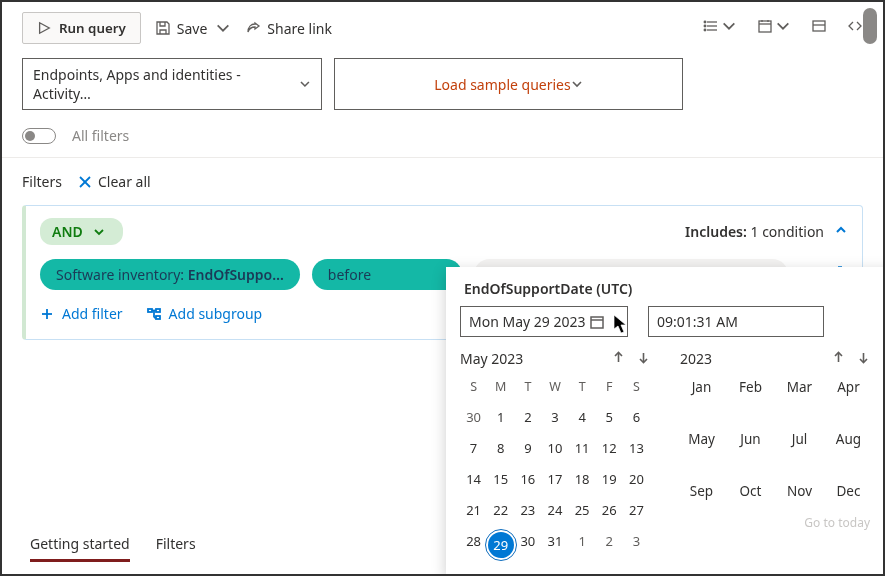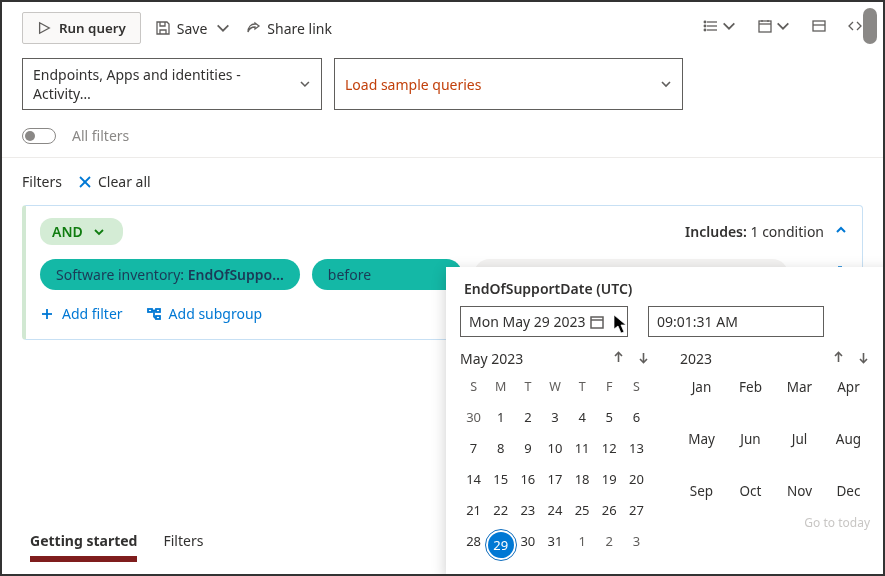--- a/index.html
+++ b/index.html
@@ -11,21 +11,21 @@
     .run-btn svg { width: 14px; height: 14px; fill: none; stroke: #605e5c; stroke-width: 1.5; }
     .tb-item { display: flex; align-items: center; gap: 6px; color: #323130; }
     .tb-item svg { width: 16px; height: 16px; fill: none; stroke: #605e5c; stroke-width: 1.3; }
     .chev { margin-left: 2px; }
     .tb-spacer { flex: 1; }
     .tb-right { display: flex; align-items: center; gap: 20px; color: #605e5c; }
     .tb-right svg { width: 16px; height: 16px; fill: none; stroke: #605e5c; stroke-width: 1.3; }
 
     
     .selects { display: flex; gap: 12px; padding: 4px 20px 10px; }
-    .select { display: flex; align-items: center; justify-content: space-between; border: 1px solid #605e5c; padding: 6px 10px; }
+    .select { display: flex; align-items: center; justify-content: center; border: 1px solid #605e5c; padding: 6px 10px; }
     .select svg { width: 12px; height: 12px; stroke: #605e5c; fill: none; stroke-width: 1.6; }
     .sel-scope { width: 300px; }
     .sel-sample { width: 349px; color: #c2410c; }
 
     
     .filterbar { display: flex; align-items: center; gap: 16px; padding: 6px 20px 12px; border-bottom: 1px solid #edebe9; }
     .toggle { width: 34px; height: 16px; border-radius: 10px; border: 1px solid #8a8886; background: #fff; position: relative; }
     .toggle::after { content: ""; width: 10px; height: 10px; border-radius: 50%; background: #8a8886; position: absolute; left: 2px; top: 2px; }
     .allfilters { color: #8a8886; }
 
@@ -55,21 +55,21 @@
     .pill-x svg { width: 14px; height: 14px; stroke: #323130; fill: none; stroke-width: 1.8; }
     .trash svg { width: 16px; height: 18px; stroke: #0078d4; fill: none; stroke-width: 1.5; }
 
     .row3 { display: flex; align-items: center; gap: 24px; margin-top: 14px; }
     .addlink { display: flex; align-items: center; gap: 8px; color: #0078d4; }
     .addlink svg { width: 14px; height: 14px; stroke: #0078d4; fill: none; stroke-width: 1.8; }
 
     
     .tabs { position: absolute; bottom: 12px; left: 28px; display: flex; gap: 26px; }
     .tab { padding-bottom: 6px; color: #323130; }
-    .tab.active { font-weight: 700; border-bottom: 6px solid #7f1d1d; }
+    .tab.active { font-weight: 400; border-bottom: 3px solid #7f1d1d; }
 
     
     .scrollbar { position: absolute; right: 6px; top: 6px; width: 14px; height: 36px; background: #8a8886; border-radius: 7px; }
     .scroll-up { position: absolute; right: 6px; top: 0; width: 14px; height: 10px; }
     .scroll-up svg { width: 14px; height: 10px; fill: #8a8886; }
 
     
     .popover { position: absolute; top: 265px; left: 444px; width: 487px; background: #fff; box-shadow: 0 4px 14px rgba(0,0,0,.2); padding: 10px 14px 12px; }
     .pop-title { font-weight: 600; margin: 2px 0 8px 4px; }
     .pop-inputs { display: flex; gap: 20px; margin-bottom: 12px; }

